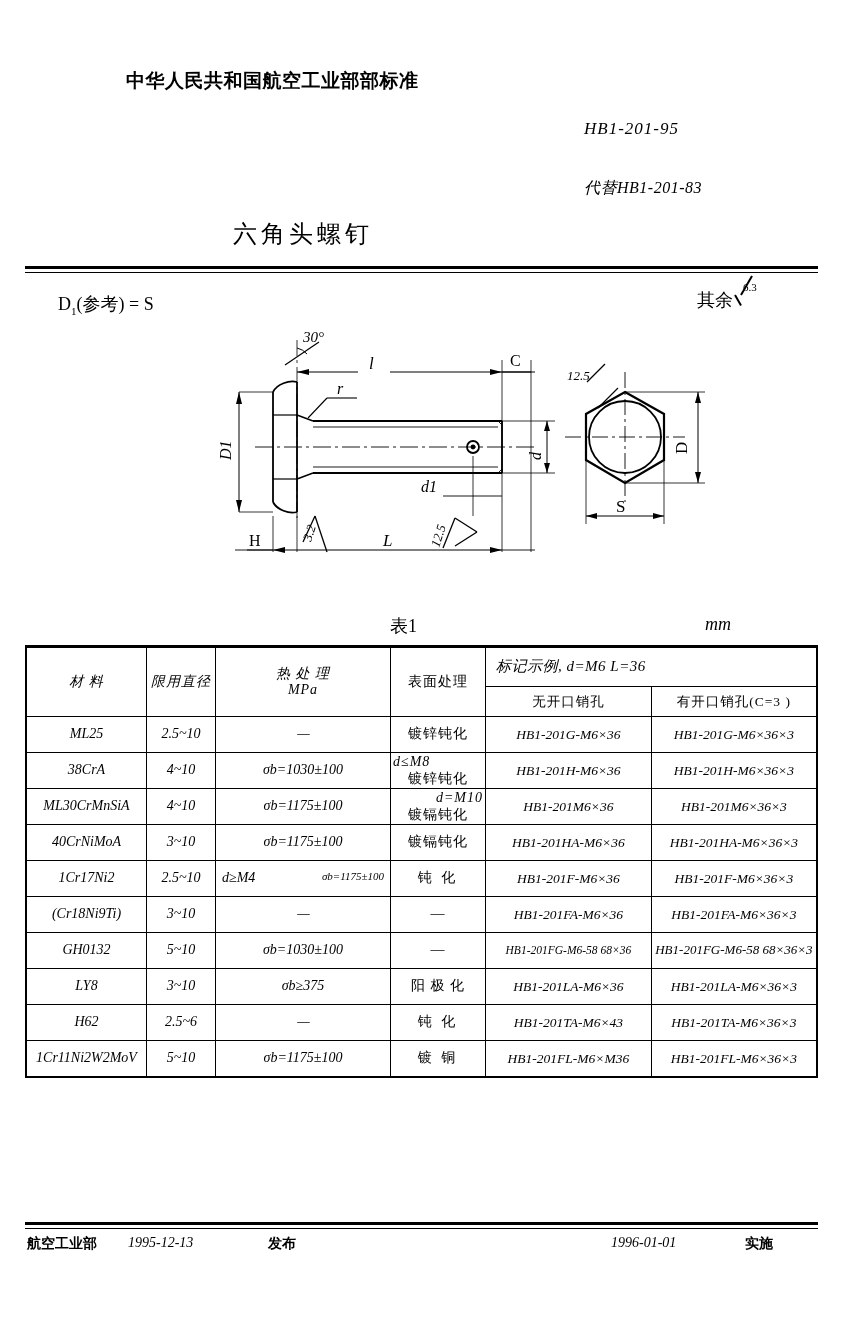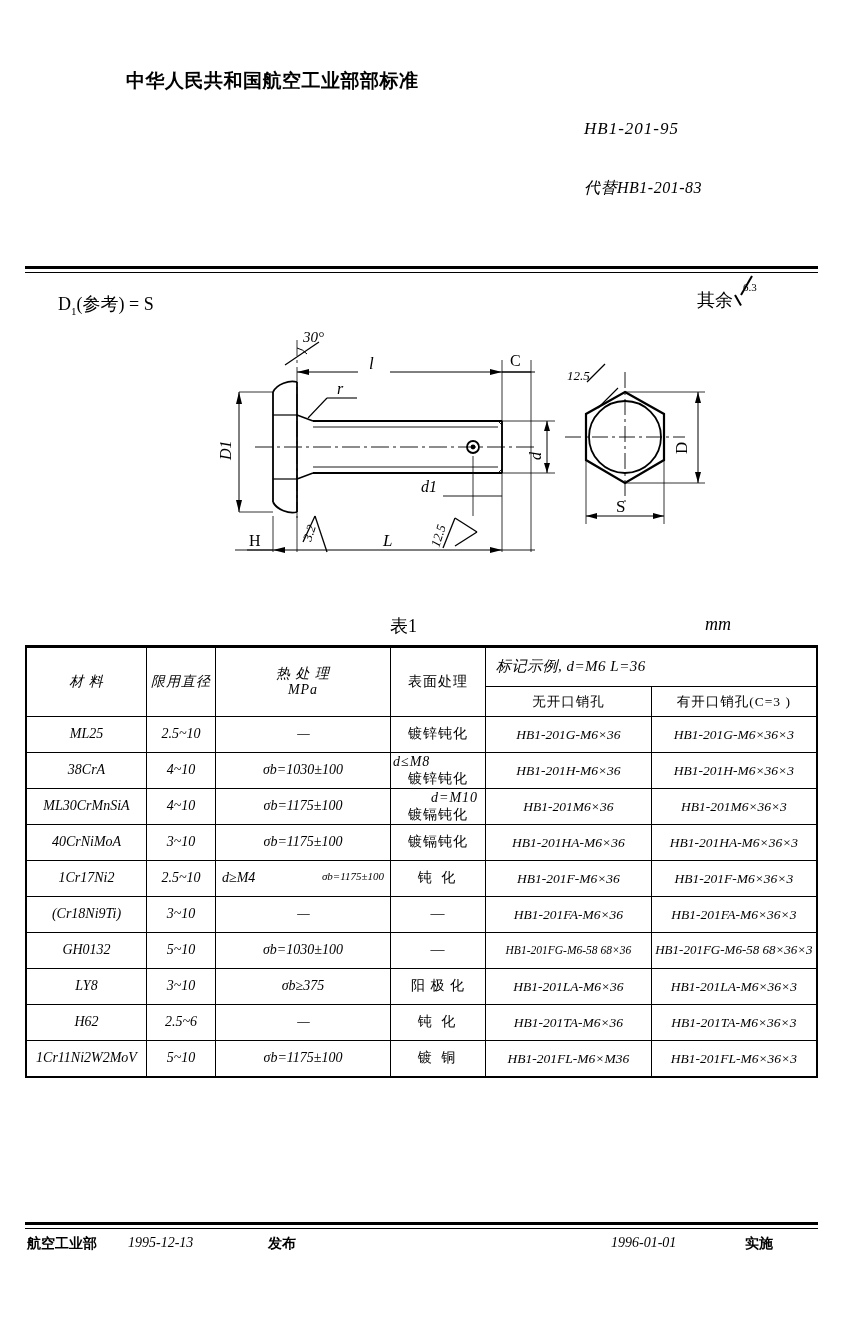--- a/index.html
+++ b/index.html
@@ -238,20 +238,21 @@
   }
 </style>
 </head>
 <body>
 
 <div class="page">
 
   <div class="std-org">中华人民共和国航空工业部部标准</div>
   <div class="std-code">HB1-201-95</div>
   <div class="std-replaces">代替HB1-201-83</div>
+  <div class="doc-title">六角头螺钉</div>
   <div class="rule-top"></div>
   <div class="rule-top2"></div>
 
   <div class="note-d1">
     <span>D</span><sub>1</sub><span>(参考) = S</span>
   </div>
 
   <div class="note-rest">
     <span>其余</span><span class="rough-sym"><span class="v1"></span><span class="v2"></span><span class="rough-val">6.3</span></span>
   </div>
@@ -413,21 +414,21 @@
         </td>
         <td class="c-mk1">HB1-201H-M6×36</td>
         <td class="c-mk2 thick-r">HB1-201H-M6×36×3</td>
       </tr>
 
       <tr>
         <td class="c-mat thick-l mat-small">ML30CrMnSiA</td>
         <td class="c-dia">4~10</td>
         <td class="c-heat">σb=1175±100</td>
         <td class="c-surf surf-two">
-          <div style="text-align:center;font-style:italic;margin-left:33px;">d=M10</div>
+          <div style="text-align:right;font-style:italic;margin-left:33px;">d=M10</div>
           <div>镀镉钝化</div>
         </td>
         <td class="c-mk1">HB1-201M6×36</td>
         <td class="c-mk2 thick-r">HB1-201M6×36×3</td>
       </tr>
 
       <tr>
         <td class="c-mat thick-l mat-small">40CrNiMoA</td>
         <td class="c-dia">3~10</td>
         <td class="c-heat">σb=1175±100</td>
@@ -475,21 +476,21 @@
         <td class="c-surf">阳 极 化</td>
         <td class="c-mk1">HB1-201LA-M6×36</td>
         <td class="c-mk2 thick-r">HB1-201LA-M6×36×3</td>
       </tr>
 
       <tr>
         <td class="c-mat thick-l">H62</td>
         <td class="c-dia">2.5~6</td>
         <td class="c-heat dash">—</td>
         <td class="c-surf" style="letter-spacing:3px;">钝    化</td>
-        <td class="c-mk1">HB1-201TA-M6×36</td>
+        <td class="c-mk1">HB1-201TA-M6×43</td>
         <td class="c-mk2 thick-r">HB1-201TA-M6×36×3</td>
       </tr>
 
       <tr>
         <td class="c-mat thick-l outer-bottom mat-small">1Cr11Ni2W2MoV</td>
         <td class="c-dia outer-bottom">5~10</td>
         <td class="c-heat outer-bottom">σb=1175±100</td>
         <td class="c-surf outer-bottom" style="letter-spacing:3px;">镀    铜</td>
         <td class="c-mk1 outer-bottom">HB1-201FL-M6×M36</td>
         <td class="c-mk2 thick-r outer-bottom">HB1-201FL-M6×36×3</td>

